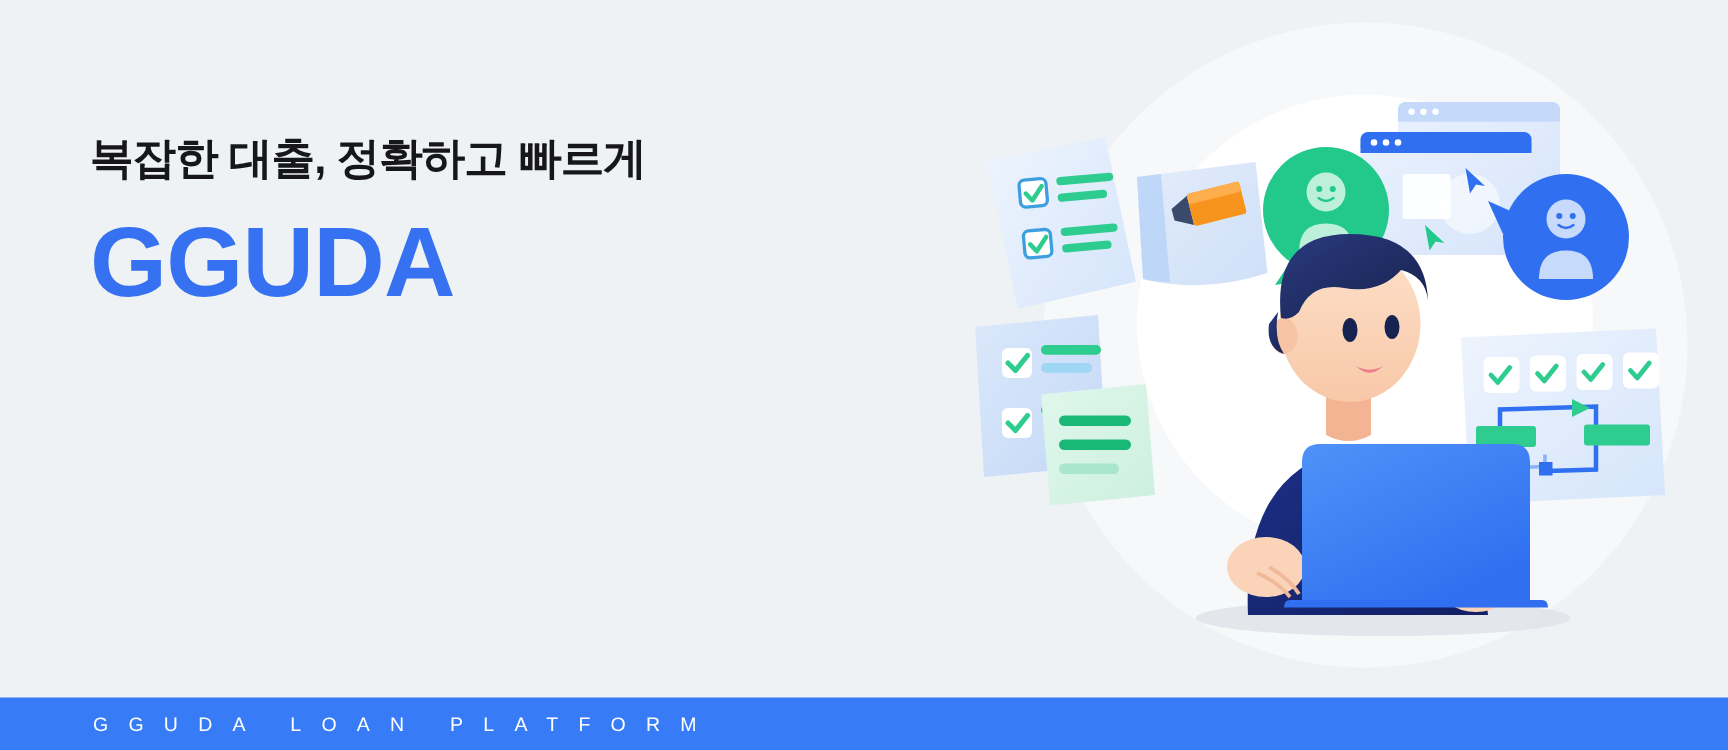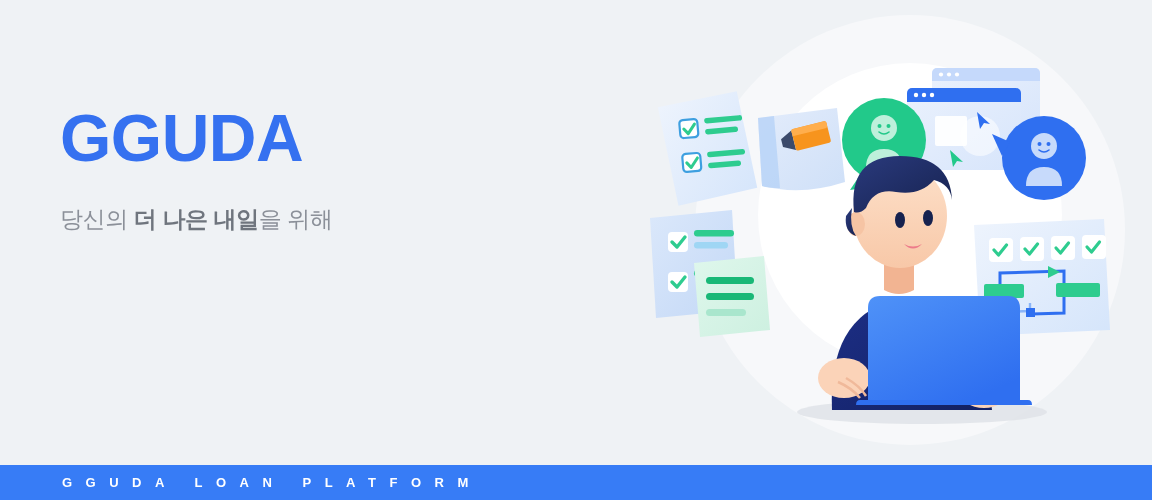--- a/index.html
+++ b/index.html
@@ -66,21 +66,21 @@
     left:0; bottom:0;
     width:1152px; height:35px;
     background:#377cf6;
     display:flex;
     align-items:center;
   }
   #ticker-text {
     padding-left:62px;
     color:#ffffff;
     font-size:13px;
-    font-weight:700;
+    font-weight:400;
     letter-spacing:13.5px;
     white-space:nowrap;
   }
 
   
   #art {
     position:absolute;
     right:0; top:0;
     width:520px; height:470px;
   }
@@ -274,23 +274,23 @@
       </g>
 
       <g>
         <path d="M236 308 q0 -12 12 -12 h128 q12 0 12 12 v92 h-152 Z" fill="url(#gLap)"></path>
         <path d="M228 400 h168 q4 0 4 5 h-176 q0 -5 4 -5 Z" fill="#2f6ff0"></path>
       </g>
     </svg>
   </div>
 
   <div id="copy">
+    <div id="eyebrow">복잡한 대출, 정확하고 빠르게</div>
     <div id="brand">GGUDA</div>
     <div id="tagline">
-      <span class="ln"><span>당신의 </span><b>더 나은 내일</b><span>을 위해</span></span>
     </div>
   </div>
 
   <div id="ticker">
     <div id="ticker-text">GGUDA LOAN PLATFORM</div>
   </div>
 
 </div>
 
 </body></html>

